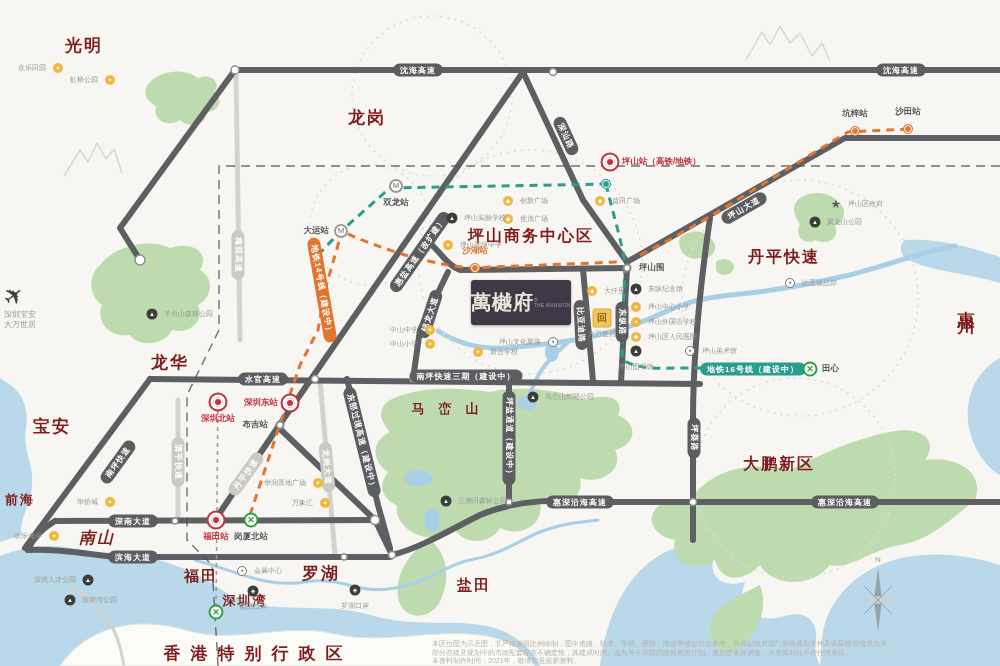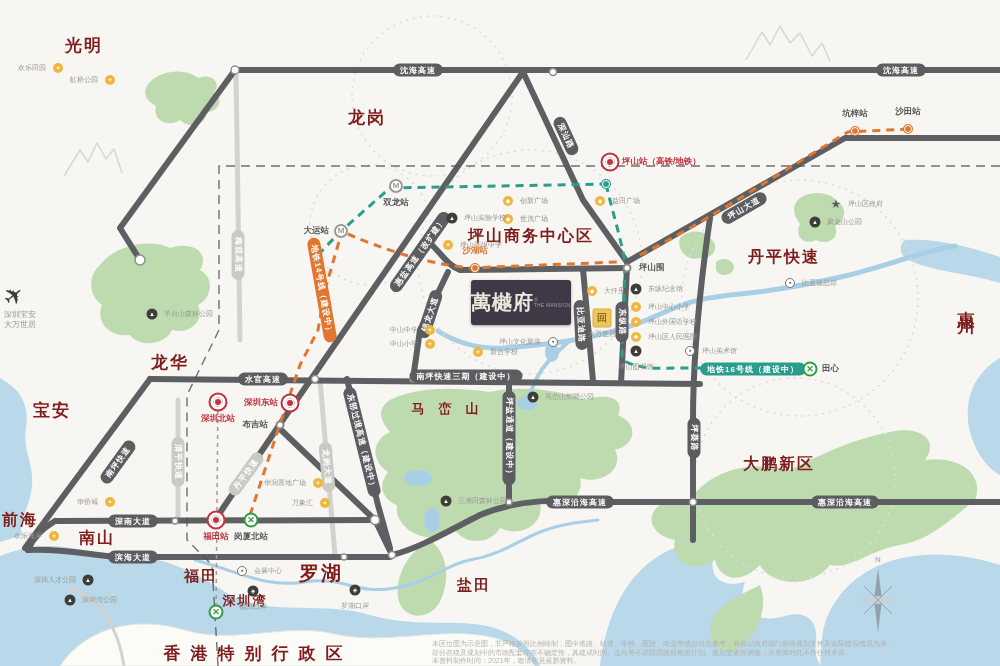--- a/index.html
+++ b/index.html
@@ -220,25 +220,25 @@
   <div id="disclaimer">
       <div>本区位图为示意图，非严格按照比例绘制，图中道路、轨道、学校、医院、商业等信息仅供参考，具体以政府部门最终规划文件及实际建设情况为准。</div>
       <div>部分在建及规划中的市政配套存在不确定性，其建成时间、走向等不排除因政府相关计划、规划变更而调整，开发商对此不作任何承诺。</div>
       <div>本资料制作时间：2021年，敬请留意最新资料。</div>
     </div>
 
   <div id="regions-layer">
       <div class="abs region" style="left: 84px; top: 45px; font-size: 17px;">光明</div>
       <div class="abs region" style="left: 367px; top: 117px; font-size: 17px;">龙岗</div>
       <div class="abs region" style="left: 170px; top: 362px; font-size: 17px;">龙华</div>
-      <div class="abs region" style="left: 52px; top: 410px; font-size: 17px;">宝安</div>
-      <div class="abs region" style="left: 97px; top: 538px; font-size: 16px;">南山</div>
-      <div class="abs region" style="left: 20px; top: 520px; font-size: 16px; text-align: center;">前海</div>
+      <div class="abs region" style="left: 52px; top: 426px; font-size: 17px;">宝安</div>
+      <div class="abs region" style="left: 97px; top: 538px; font-size: 16px; font-style: italic;">南山</div>
+      <div class="abs region" style="left: 20px; top: 500px; font-size: 13px; text-align: center;">前海</div>
       <div class="abs region" style="left: 201px; top: 576px; font-size: 15px;">福田</div>
-      <div class="abs region" style="left: 321px; top: 573px; font-size: 20px; text-align: center;">罗湖</div>
+      <div class="abs region" style="left: 321px; top: 573px; font-size: 17px; text-align: center;">罗湖</div>
       <div class="abs region" style="left: 426px; top: 585px; font-size: 15px; margin-left: 48px;">盐田</div>
       <div class="abs region" style="left: 245px; top: 601px; font-size: 13px;">深圳湾</div>
       <div class="abs region v" style="left: 966px; top: 303px; font-size: 17px;">惠州</div>
       <div class="abs region" style="left: 779px; top: 464px; font-size: 16px;">大鹏新区</div>
       <div class="abs region" style="left: 531px; top: 236px; font-size: 16px;">坪山商务中心区</div>
       <div class="abs region" style="left: 784px; top: 257px; font-size: 16px;">丹平快速</div>
       <div class="abs region spaced" style="left: 452px; top: 409px; font-size: 13px;">马峦山</div>
       <div class="abs region spaced2" style="left: 258px; top: 653px; font-size: 17px;">香港特别行政区</div>
     </div>
   <div id="pills-layer">

